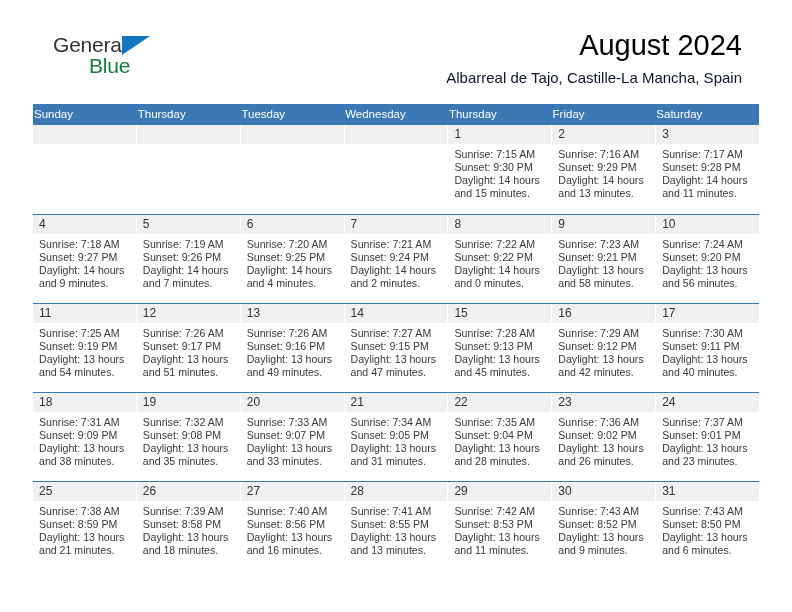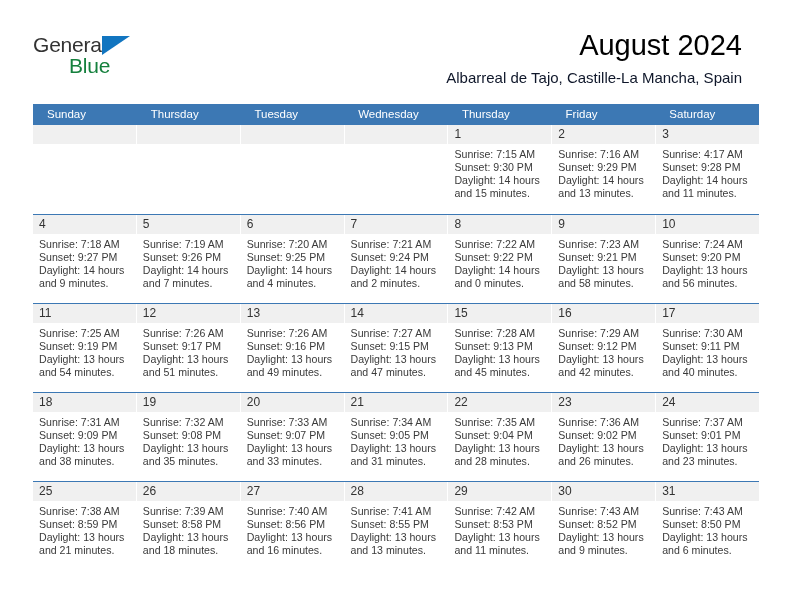--- a/index.html
+++ b/index.html
@@ -21,20 +21,21 @@
     box-sizing: border-box;
     padding: 0;
   }
 
   
   .top {
     position: relative;
     height: 78px;
     padding: 0 32px;
     box-sizing: border-box;
+    margin-left: 20px;
   }
   .logo {
     position: absolute;
     left: 33px;
     top: 34px;
     width: 120px;
     height: 48px;
     line-height: 1;
     user-select: none;
   }
@@ -93,21 +94,21 @@
   .weekdays {
     display: flex;
     background: #3c78b4;
     height: 21px;
   }
   .weekday {
     flex: 1 1 0;
     color: #ffffff;
     font-size: 11.5px;
     line-height: 21px;
-    padding-left: 14px;
+    padding-left: 1px;
     box-sizing: border-box;
     white-space: nowrap;
     overflow: hidden;
   }
 
   .week {
     display: flex;
     border-top: 1.3px solid #3c78b4;
     height: 89px;
     box-sizing: border-box;
@@ -231,21 +232,21 @@
             <div class="daybody">
               <div>Sunrise: 7:16 AM</div>
               <div>Sunset: 9:29 PM</div>
               <div>Daylight: 14 hours</div>
               <div>and 13 minutes.</div>
             </div>
           </div>
           <div class="day">
             <div class="daynum">3</div>
             <div class="daybody">
-              <div>Sunrise: 4:17 AM</div>
+              <div>Sunrise: 7:17 AM</div>
               <div>Sunset: 9:28 PM</div>
               <div>Daylight: 14 hours</div>
               <div>and 11 minutes.</div>
             </div>
           </div>
         </div>
         <div class="week">
           <div class="day">
             <div class="daynum">4</div>
             <div class="daybody">

